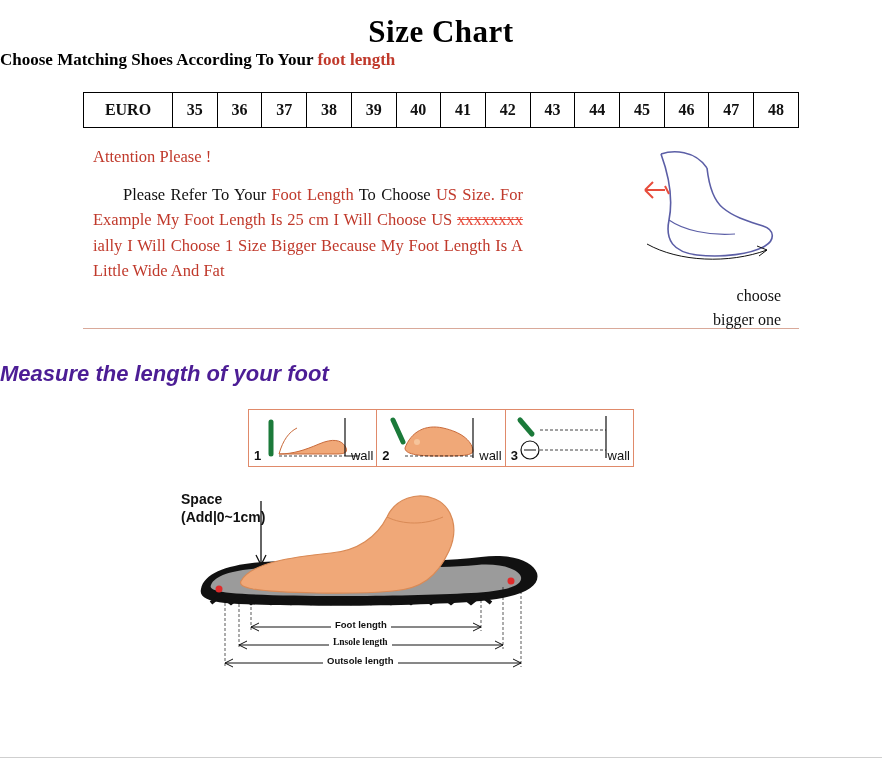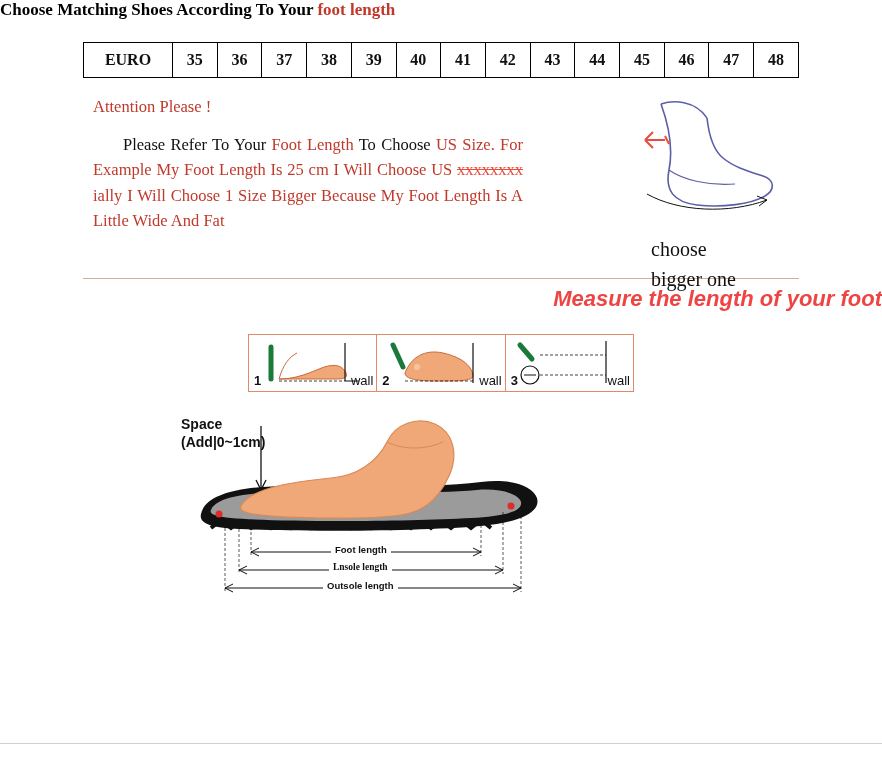--- a/index.html
+++ b/index.html
@@ -106,41 +106,41 @@
     right: 10px;
     top: 2px;
     width: 150px;
     height: 135px;
   }
   .choose-bigger {
     position: absolute;
     right: 18px;
     top: 140px;
     width: 130px;
-    text-align: left;
-    font-family: "Liberation Serif", serif;
-    font-size: 20px;
+    text-align: right;
+    font-family: "Liberation Serif", serif;
+    font-size: 16px;
     color: #111;
     line-height: 1.5;
   }
   .divider {
     width: 716px;
     height: 1px;
     background: #d9a99a;
     margin: 4px auto 0 auto;
   }
   
   .measure-title {
-    text-align: right;
+    text-align: left;
     font-family: "Liberation Sans", sans-serif;
     font-style: italic;
     font-weight: bold;
     font-size: 22px;
-    color: #ef4444;
-    margin-top: 7px;
+    color: #4c1d95;
+    margin-top: 32px;
   }
   .steps {
     margin: 22px auto 0 auto;
     width: 386px;
     display: flex;
     border: 1px solid #e08a6a;
     box-sizing: border-box;
     background: #fff;
   }
   .step {
@@ -203,20 +203,21 @@
     width: 882px;
     height: 1px;
     background: #cfcfcf;
   }
 </style>
 </head>
 <body>
 
 <div class="page">
 
+  <div class="title">Size Chart</div>
 
   <div class="subtitle">
     <span>Choose Matching Shoes According To Your </span><span class="accent">foot length</span>
   </div>
 
   <div class="table-wrap">
     <table class="size-chart">
       <tbody>
           <tr class="row-euro">
         <td class="label-cell">EURO</td>

